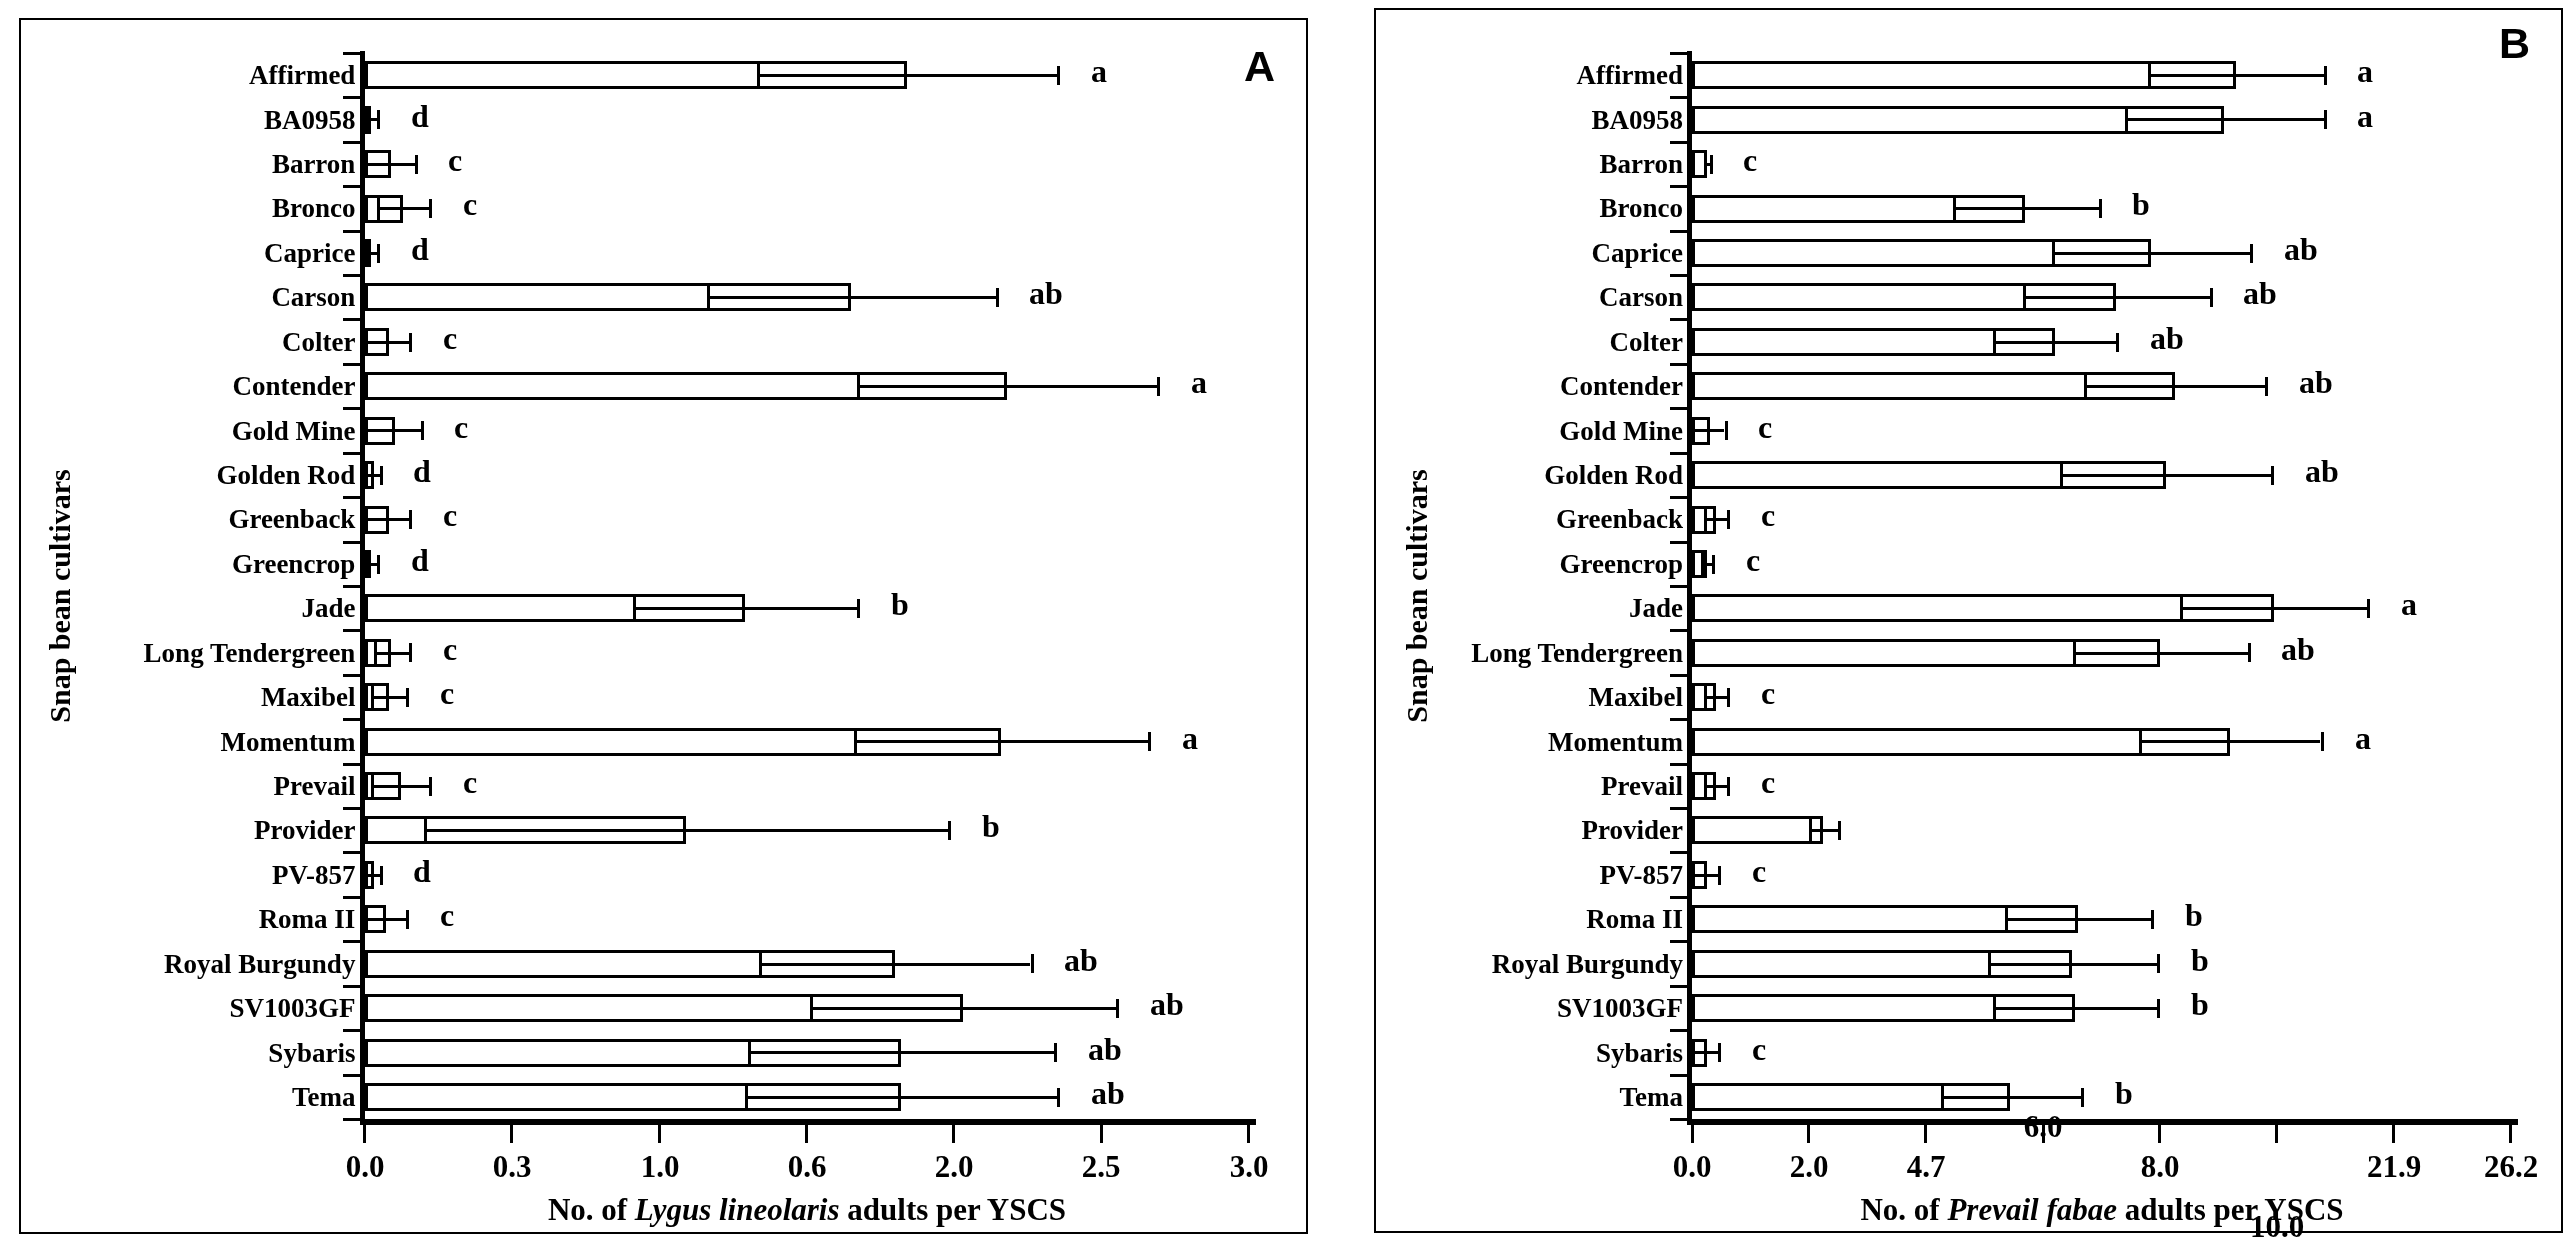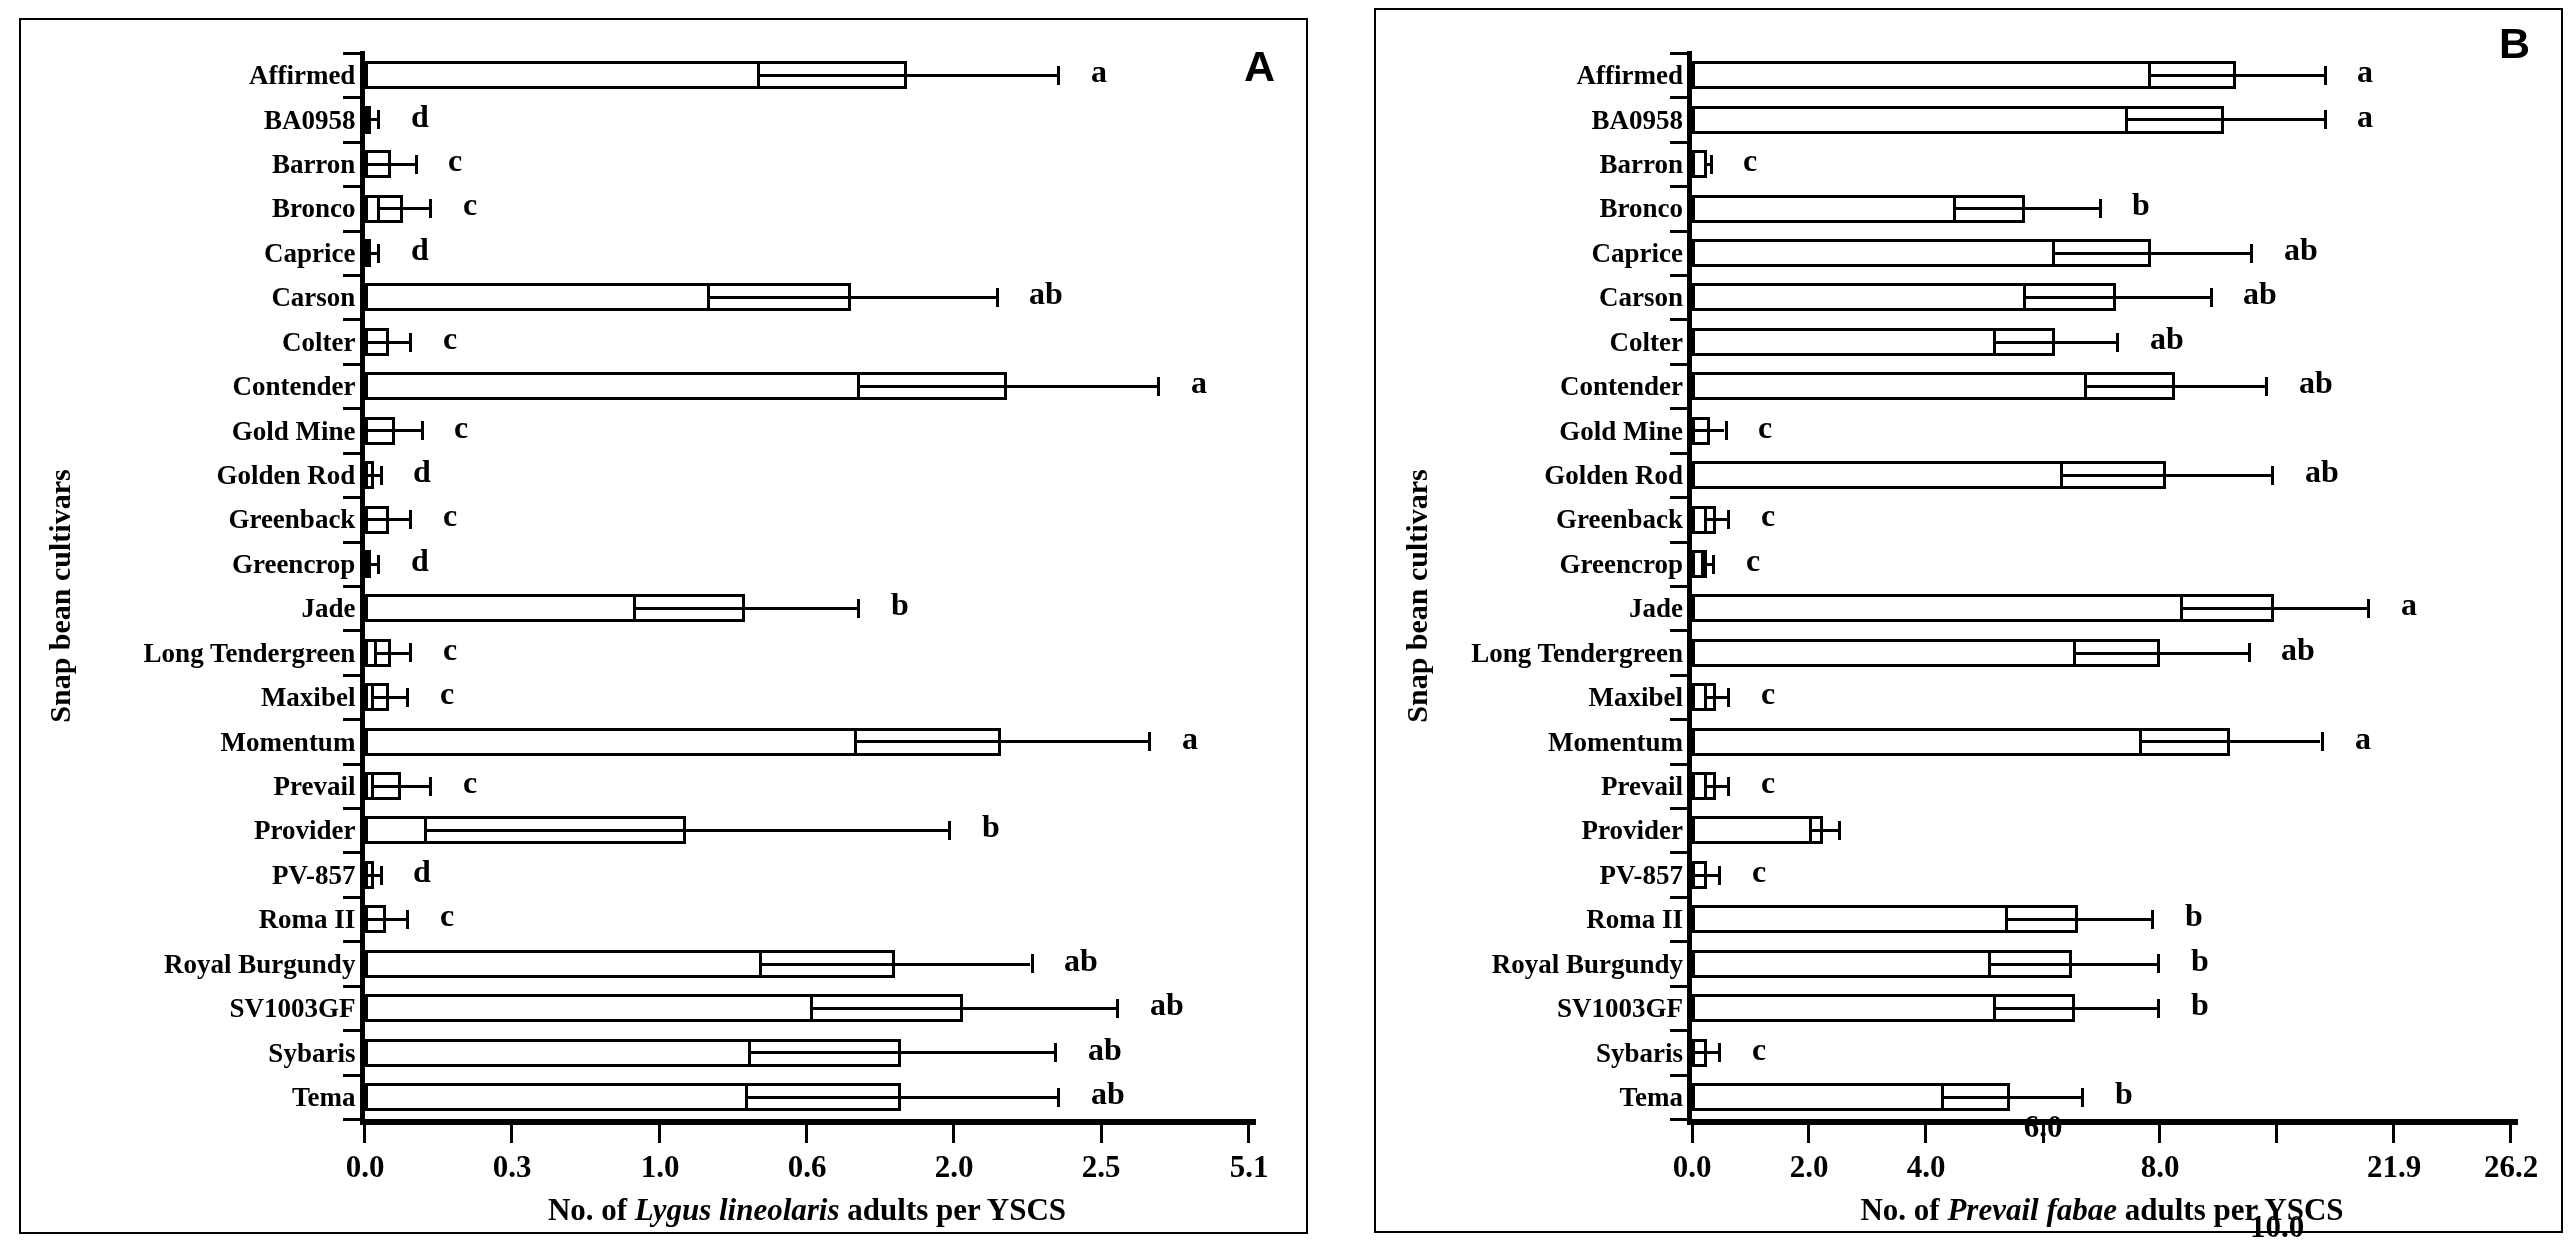--- a/index.html
+++ b/index.html
@@ -63,21 +63,21 @@
       <div class="tick-label" style="left: 458px; top: 1148px; width: 108px; height: 38px; line-height: 38px;">0.3</div>
       <div class="tick" style="left: 658px; top: 1125px; width: 3.4px; height: 17.5px;"></div>
       <div class="tick-label" style="left: 606px; top: 1148px; width: 108px; height: 38px; line-height: 38px;">1.0</div>
       <div class="tick" style="left: 805px; top: 1125px; width: 3.4px; height: 17.5px;"></div>
       <div class="tick-label" style="left: 753px; top: 1148px; width: 108px; height: 38px; line-height: 38px;">0.6</div>
       <div class="tick" style="left: 952px; top: 1125px; width: 3.4px; height: 17.5px;"></div>
       <div class="tick-label" style="left: 900px; top: 1148px; width: 108px; height: 38px; line-height: 38px;">2.0</div>
       <div class="tick" style="left: 1100px; top: 1125px; width: 3.4px; height: 17.5px;"></div>
       <div class="tick-label" style="left: 1047px; top: 1148px; width: 108px; height: 38px; line-height: 38px;">2.5</div>
       <div class="tick" style="left: 1247px; top: 1125px; width: 3.4px; height: 17.5px;"></div>
-      <div class="tick-label" style="left: 1195px; top: 1148px; width: 108px; height: 38px; line-height: 38px;">5.1</div>
+      <div class="tick-label" style="left: 1195px; top: 1148px; width: 108px; height: 38px; line-height: 38px;">3.0</div>
       <div class="x-title" style="left: 302px; top: 1192px; width: 1010px;"><span>No. of </span><span class="species">Lygus lineolaris</span><span>  adults per YSCS</span></div>
       <div class="cat-label" style="left: 5.4px; top: 57px; width: 350px; height: 36px; line-height: 36px;">Affirmed</div>
       <div class="bar" style="left: 365px; top: 61px; width: 542px; height: 28px;"></div>
       <div class="err-line" style="left: 757px; top: 74px; width: 300px;"></div>
       <div class="err-cap" style="left: 757px; top: 61px; height: 28px;"></div>
       <div class="err-cap" style="left: 1057px; top: 66px; height: 19px;"></div>
       <div class="sig-letter" style="left: 1091px; top: 53px;">a</div>
       <div class="cat-label" style="left: 5.4px; top: 102px; width: 350px; height: 36px; line-height: 36px;">BA0958</div>
       <div class="bar" style="left: 365px; top: 106px; width: 6px; height: 28px;"></div>
       <div class="err-line" style="left: 365px; top: 118px; width: 12px;"></div>
@@ -236,21 +236,21 @@
       <div class="tick" style="left: 1670px; top: 940px; width: 17.5px; height: 3.4px;"></div>
       <div class="tick" style="left: 1670px; top: 985px; width: 17.5px; height: 3.4px;"></div>
       <div class="tick" style="left: 1670px; top: 1029px; width: 17.5px; height: 3.4px;"></div>
       <div class="tick" style="left: 1670px; top: 1074px; width: 17.5px; height: 3.4px;"></div>
       <div class="tick" style="left: 1670px; top: 1118px; width: 17.5px; height: 3.4px;"></div>
       <div class="tick" style="left: 1691px; top: 1125px; width: 3.4px; height: 17.5px;"></div>
       <div class="tick-label" style="left: 1638px; top: 1148px; width: 108px; height: 38px; line-height: 38px;">0.0</div>
       <div class="tick" style="left: 1807px; top: 1125px; width: 3.4px; height: 17.5px;"></div>
       <div class="tick-label" style="left: 1755px; top: 1148px; width: 108px; height: 38px; line-height: 38px;">2.0</div>
       <div class="tick" style="left: 1924px; top: 1125px; width: 3.4px; height: 17.5px;"></div>
-      <div class="tick-label" style="left: 1872px; top: 1148px; width: 108px; height: 38px; line-height: 38px;">4.0</div>
+      <div class="tick-label" style="left: 1872px; top: 1148px; width: 108px; height: 38px; line-height: 38px;">4.7</div>
       <div class="tick" style="left: 2042px; top: 1125px; width: 3.4px; height: 17.5px;"></div>
       <div class="tick-label" style="left: 1989px; top: 1108px; width: 108px; height: 38px; line-height: 38px;">6.0</div>
       <div class="tick" style="left: 2158px; top: 1125px; width: 3.4px; height: 17.5px;"></div>
       <div class="tick-label" style="left: 2106px; top: 1148px; width: 108px; height: 38px; line-height: 38px;">8.0</div>
       <div class="tick" style="left: 2275px; top: 1125px; width: 3.4px; height: 17.5px;"></div>
       <div class="tick-label" style="left: 2223px; top: 1208px; width: 108px; height: 38px; line-height: 38px;">10.0</div>
       <div class="tick" style="left: 2392px; top: 1125px; width: 3.4px; height: 17.5px;"></div>
       <div class="tick-label" style="left: 2340px; top: 1148px; width: 108px; height: 38px; line-height: 38px;">21.9</div>
       <div class="tick" style="left: 2509px; top: 1125px; width: 3.4px; height: 17.5px;"></div>
       <div class="tick-label" style="left: 2457px; top: 1148px; width: 108px; height: 38px; line-height: 38px;">26.2</div>

